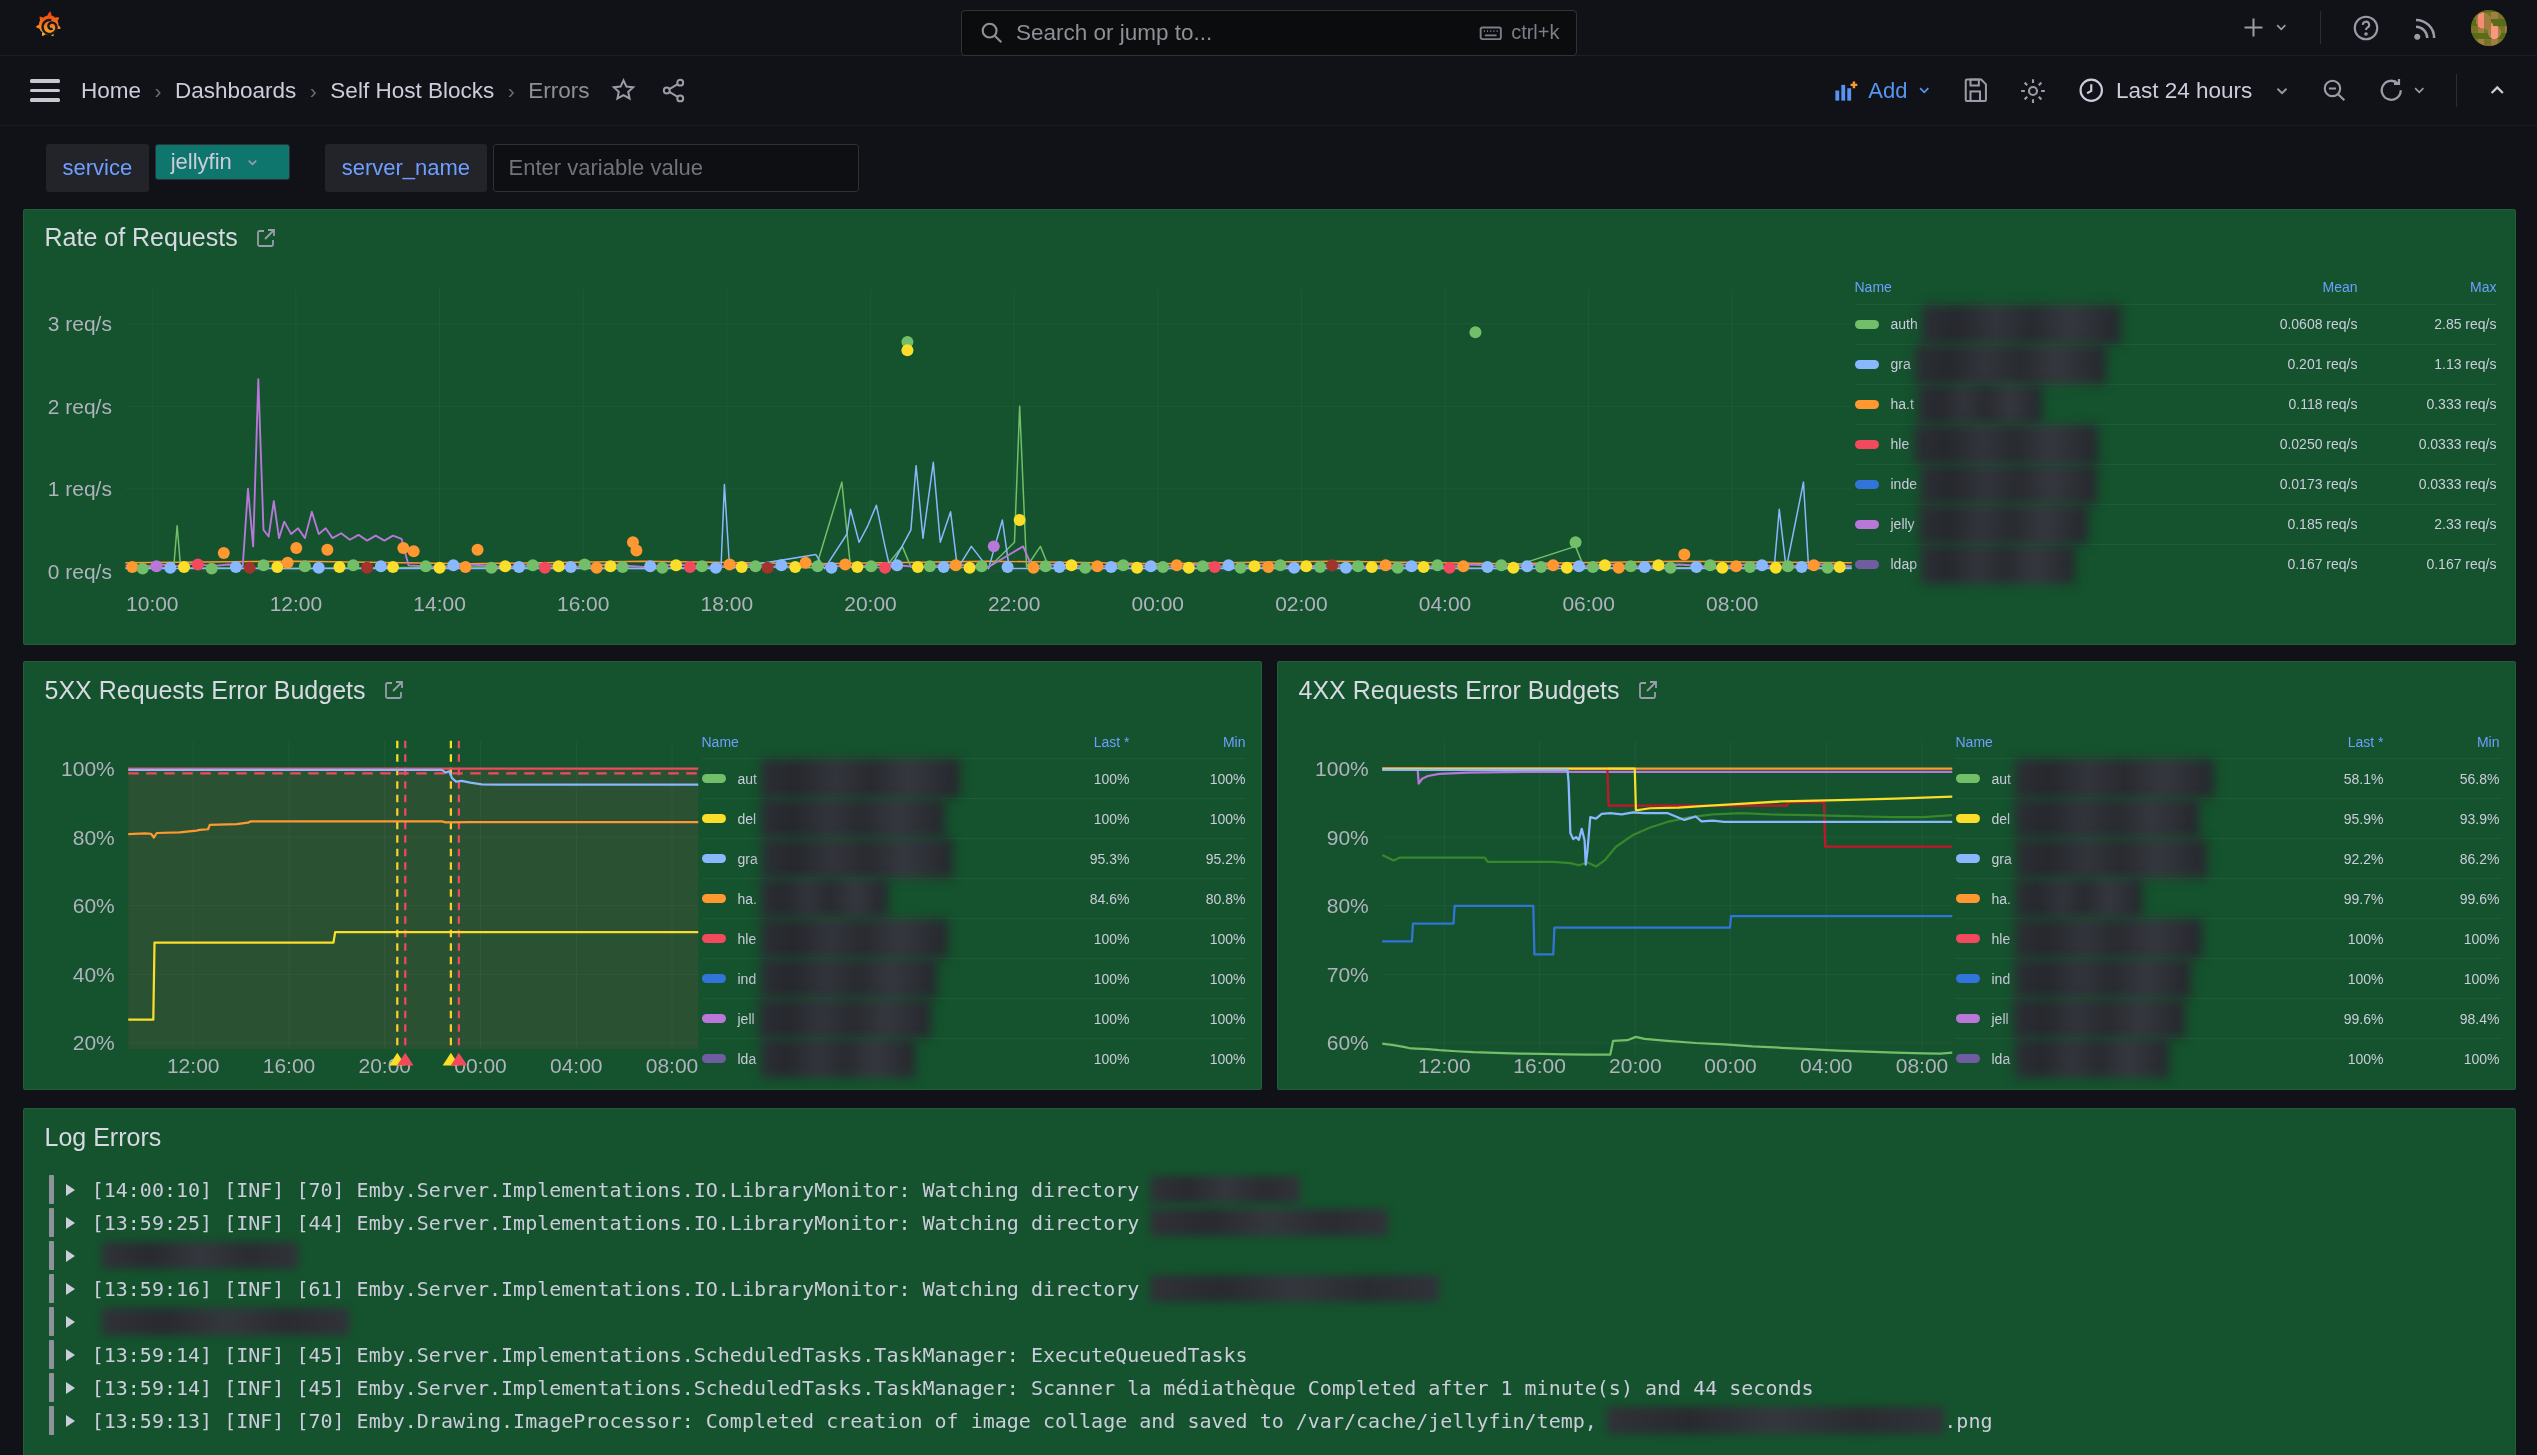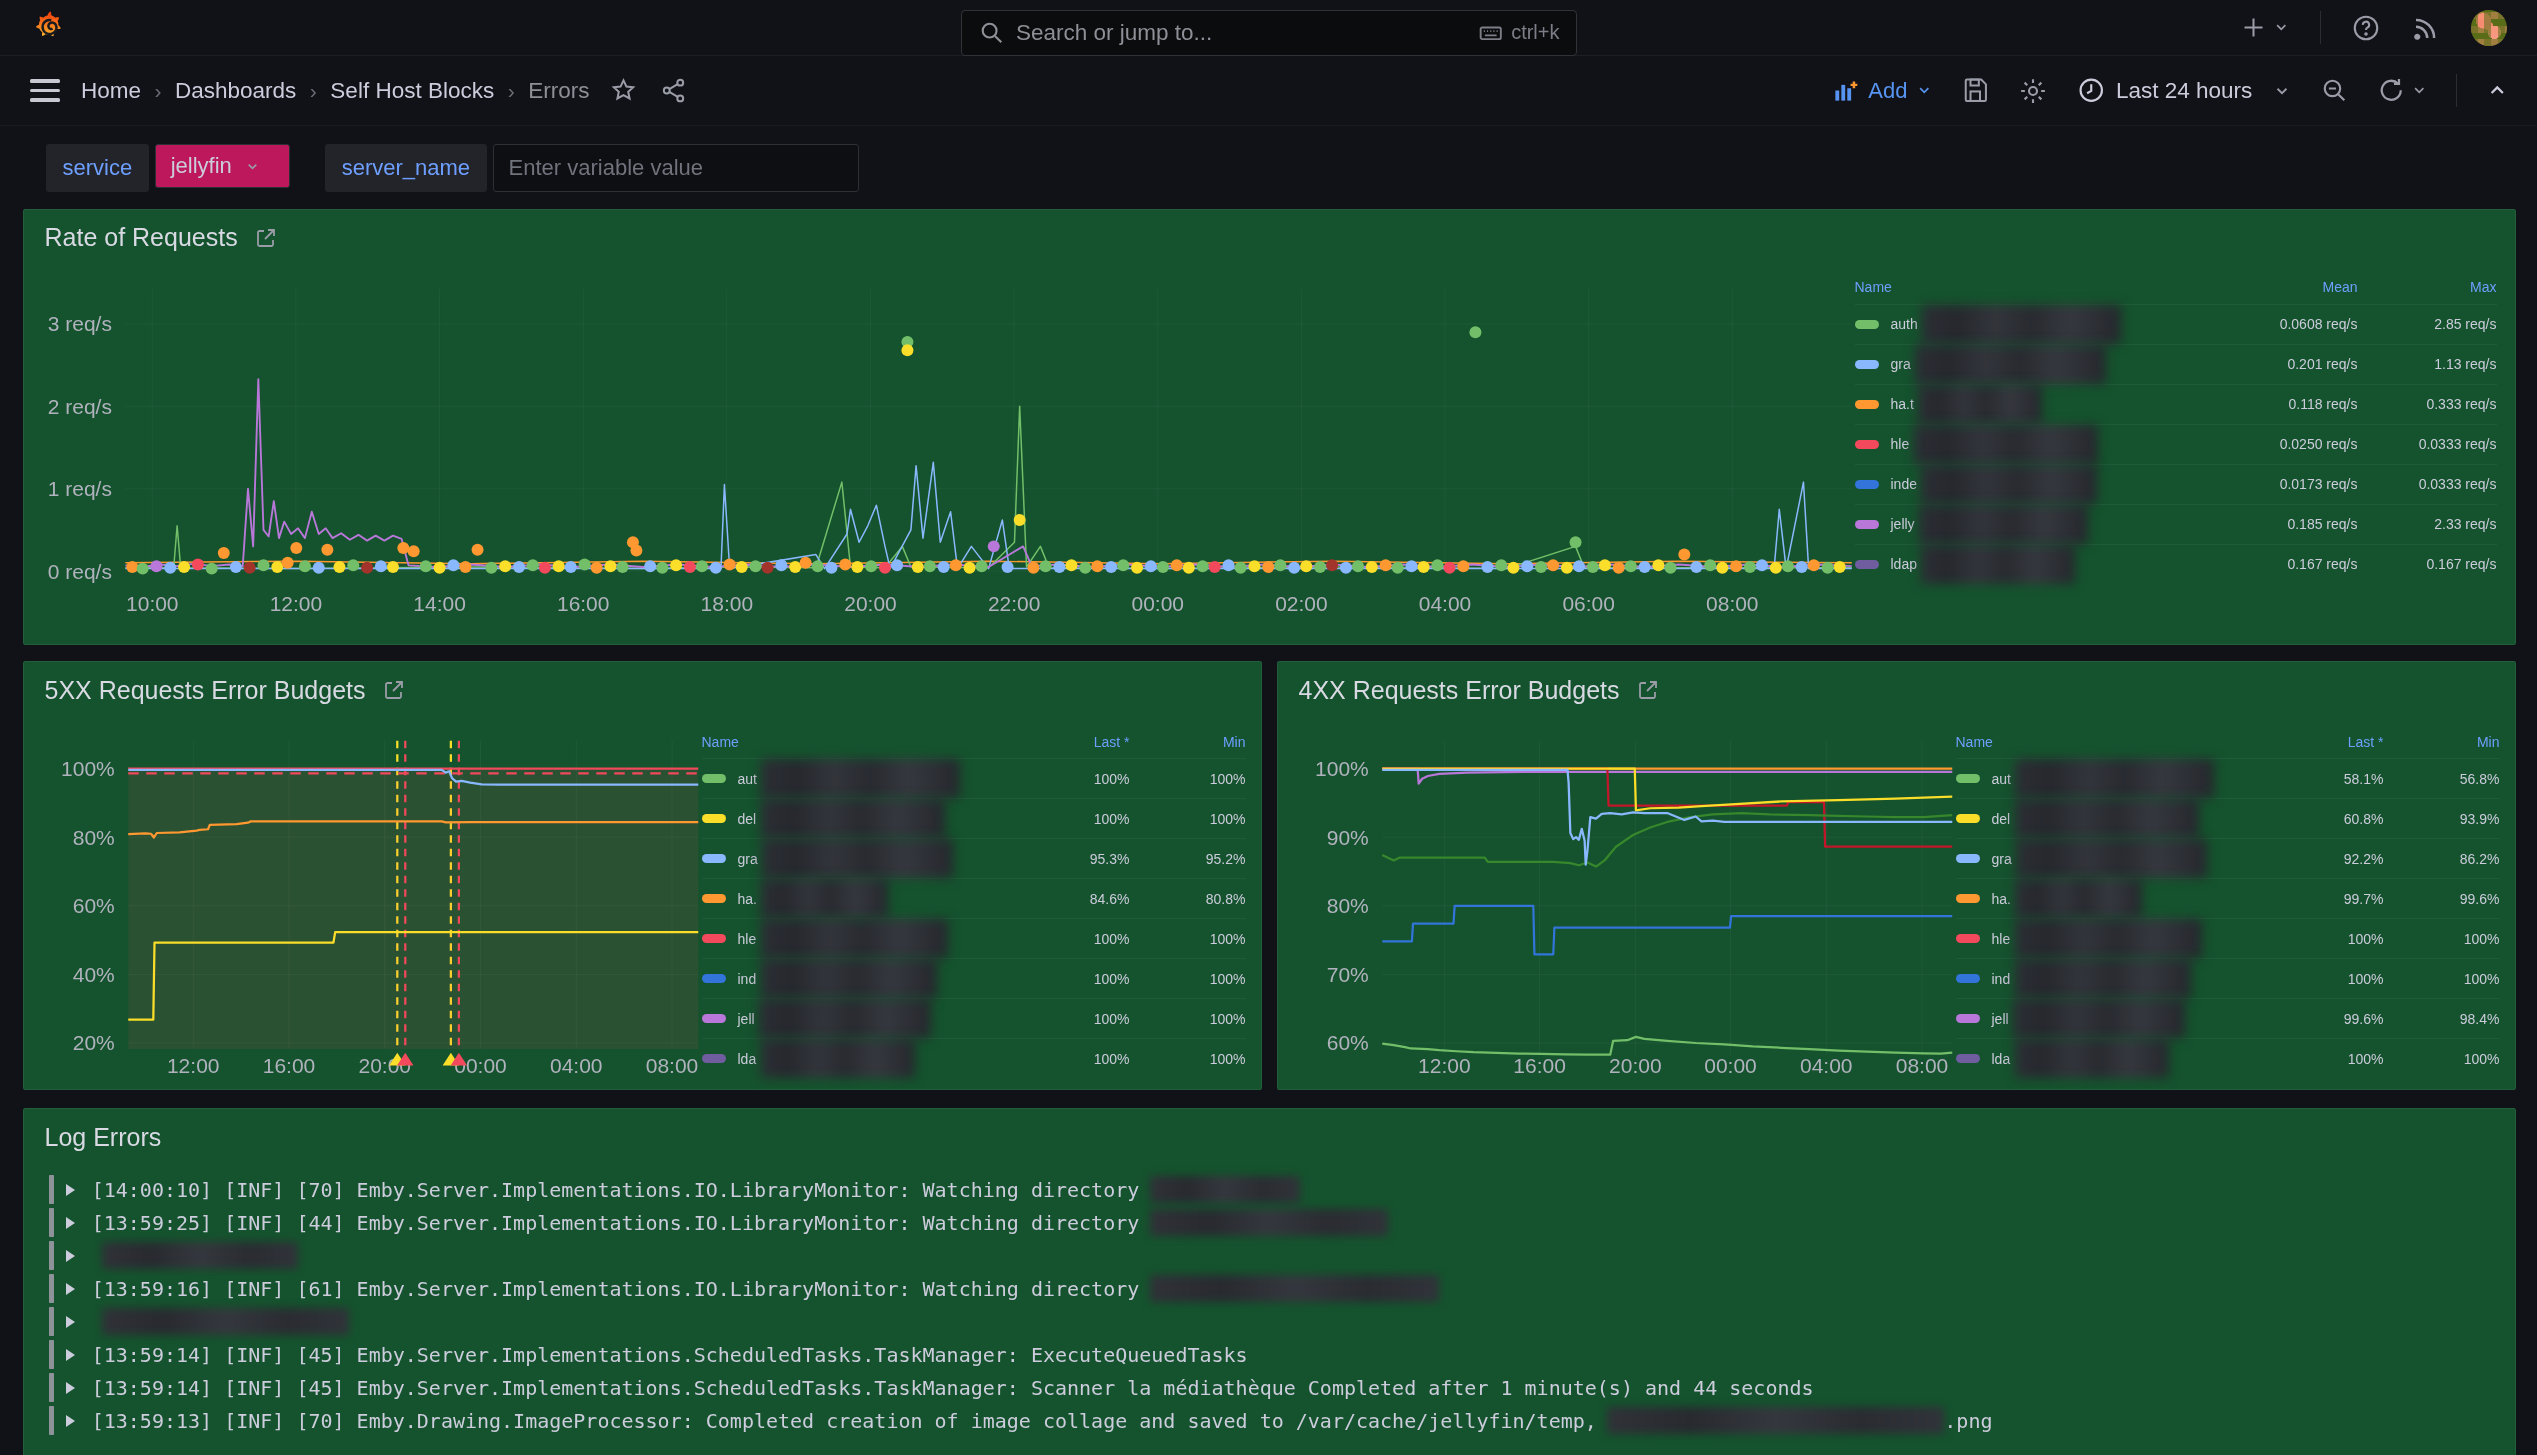--- a/index.html
+++ b/index.html
@@ -47,22 +47,22 @@
   .toolbar{ margin-left:auto; display:flex; align-items:center; gap:28.5px; color:#9a9ca7; }
   .add-btn{ display:flex; align-items:center; gap:9px; color:#5794F2; font-size:22px; cursor:pointer; }
   .timepicker{ display:flex; align-items:center; gap:10.5px; color:#ccccdc; font-size:22.5px; cursor:pointer; }
   .chev{ color:#9a9ca7; }
 
   
   .varrow{ display:flex; align-items:center; gap:19.5px; padding:18px 30px 6px 30px; }
   .vargroup{ display:flex; align-items:stretch; gap:6px;margin-left:16px; }
   .varlabel{ background:#22242a; color:#6e9fff; border-radius:3px; padding:0 16.5px;
     height:48px; display:flex; align-items:center; font-size:22px; }
-  .varvalue{ background:#be185d; border:0.7px solid #2e3036; border-radius:3px; min-width:135px;
-    height:44px; display:flex; align-items:center; gap:13.5px; padding:0 15px; color:#ccccdc; cursor:pointer; }
+  .varvalue{ background:#0f766e; border:0.7px solid #2e3036; border-radius:3px; min-width:135px;
+    height:36px; display:flex; align-items:center; gap:13.5px; padding:0 15px; color:#ccccdc; cursor:pointer; }
   .varinput{ background:#0e0f13; border:0.7px solid #2e3036; border-radius:3px; width:366px;
     height:48px; padding:0 15px; color:#ccccdc; font:inherit; outline:none; }
   .varinput::placeholder{ color:#70737c; }
 
   
   .content{ padding:0 22.5px; }
   .panel{ position:relative; background:#14532d; border:0.7px solid rgba(204,204,220,0.09);
     border-radius:2.2px; }
   .panel-header{ position:absolute; top:13.5px; left:21px; display:flex; align-items:center;
     gap:16.5px; z-index:3; cursor:pointer; }
@@ -729,21 +729,21 @@
             </div>
             <div class="lg-num">58.1%</div>
             <div class="lg-num">56.8%</div>
           </div>
           <div class="legend-grid">
             <div class="lg-name">
               <span class="chip" style="background: rgb(250, 222, 42);"></span>
               <span>del</span>
               <span class="redact" style="width: 184px;"></span>
             </div>
-            <div class="lg-num">60.8%</div>
+            <div class="lg-num">95.9%</div>
             <div class="lg-num">93.9%</div>
           </div>
           <div class="legend-grid">
             <div class="lg-name">
               <span class="chip" style="background: rgb(138, 184, 255);"></span>
               <span>gra</span>
               <span class="redact" style="width: 191px;"></span>
             </div>
             <div class="lg-num">92.2%</div>
             <div class="lg-num">86.2%</div>

